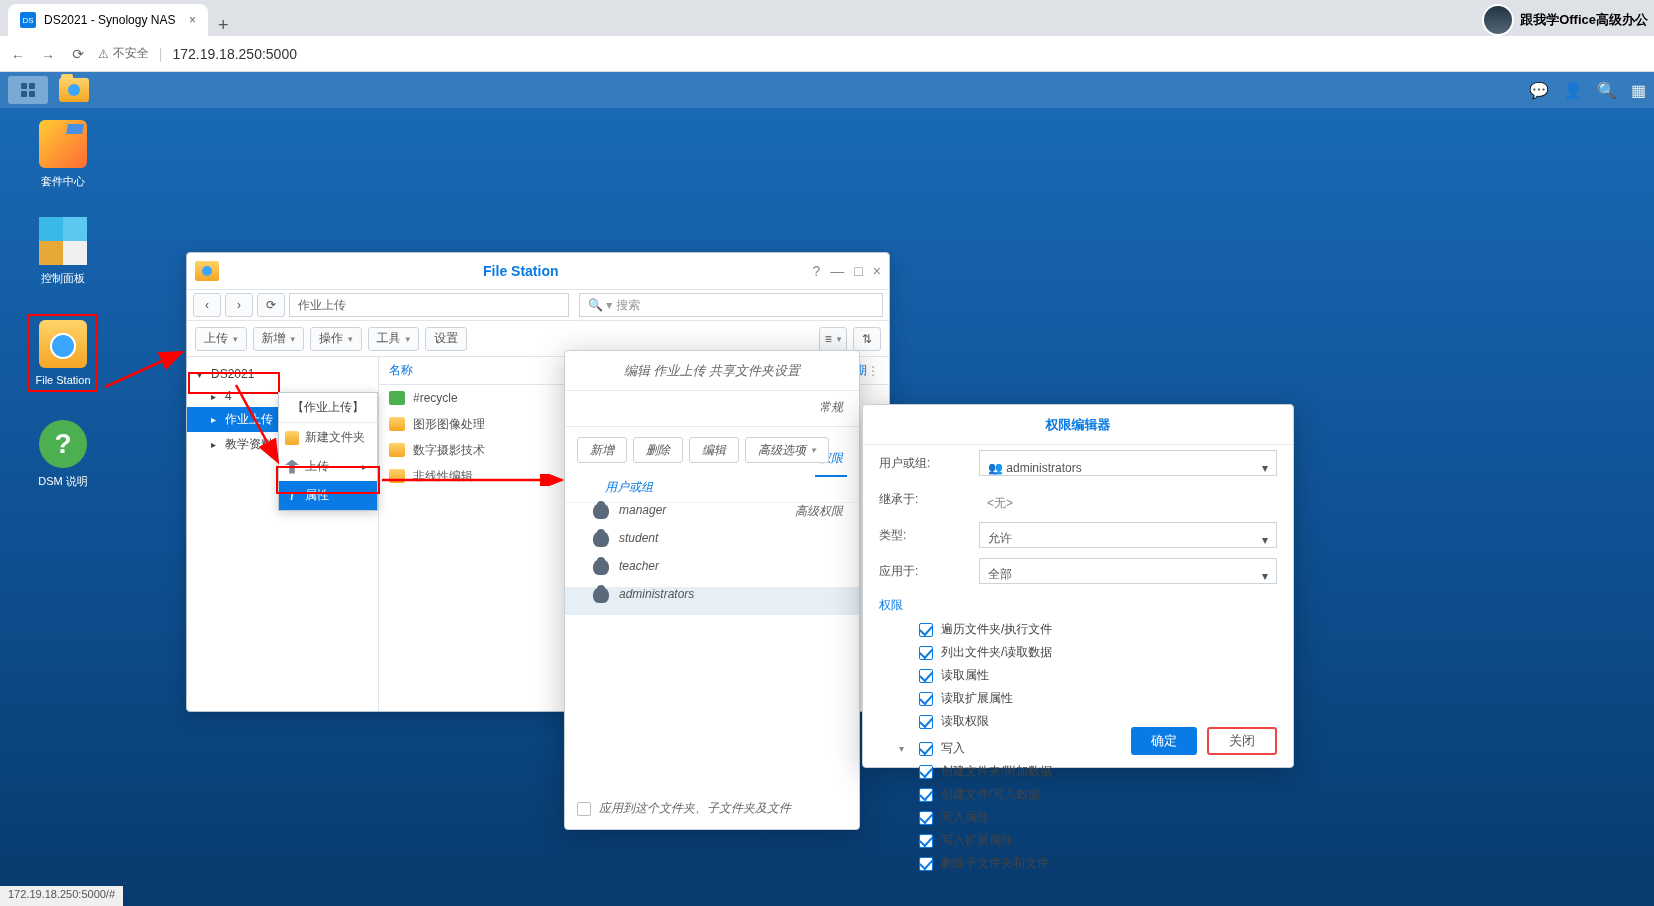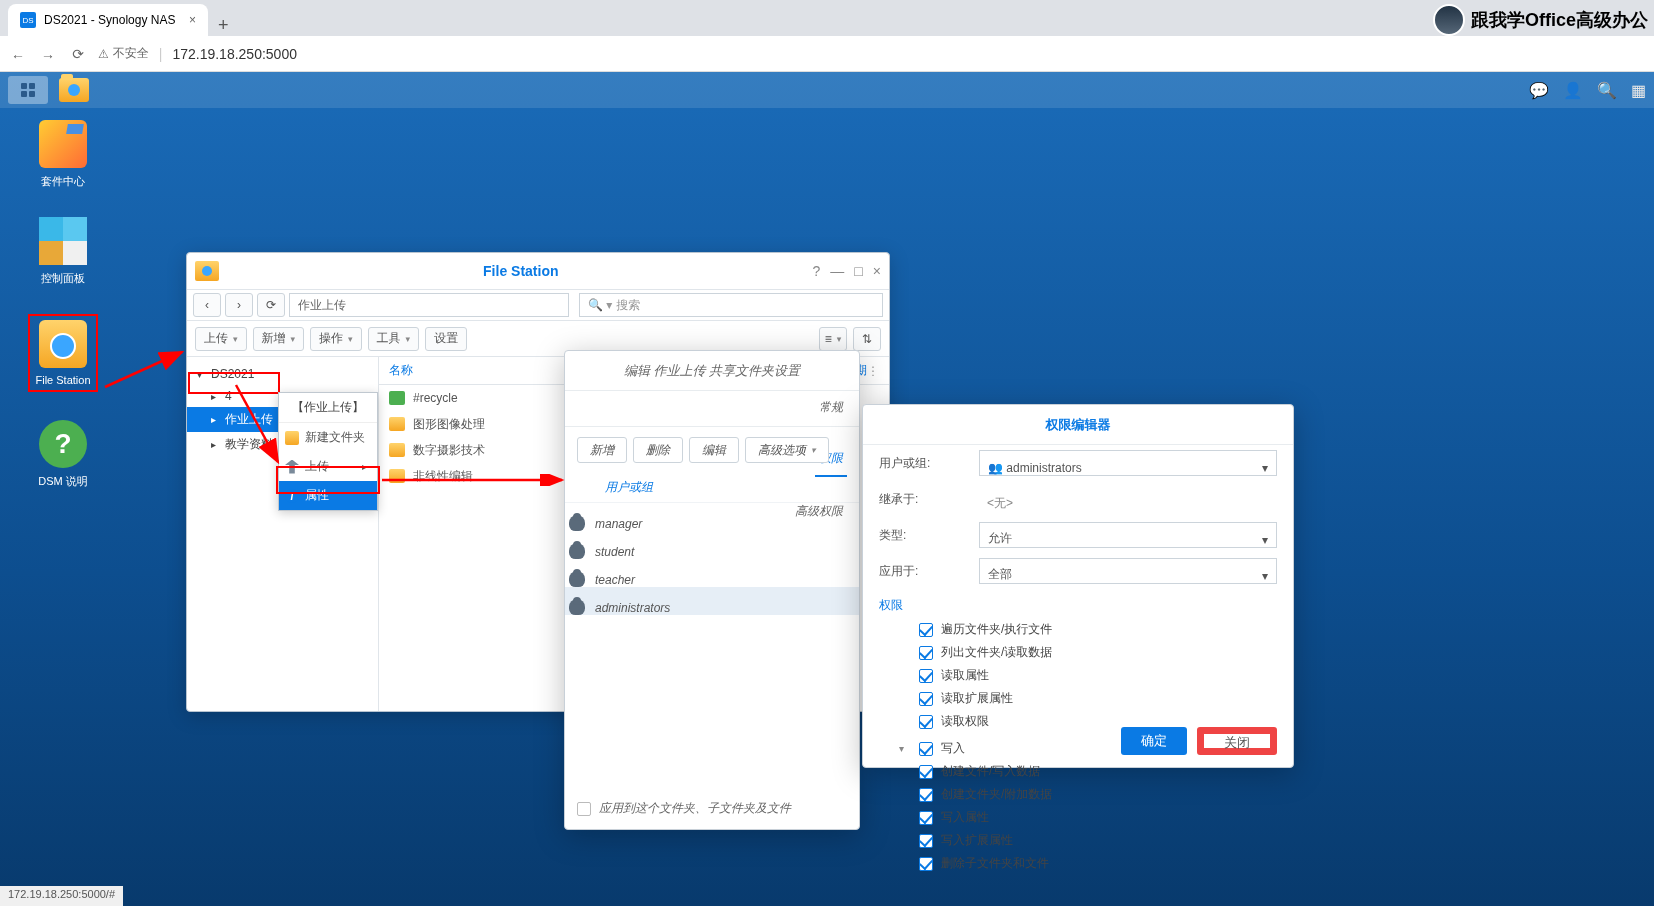--- a/index.html
+++ b/index.html
@@ -8,21 +8,21 @@
 
 .browser-tabs { height: 36px; background: #dee1e6; display: flex; align-items: flex-end; padding-left: 8px; }
 .tab { background: #fff; height: 32px; display: flex; align-items: center; padding: 0 12px; border-radius: 8px 8px 0 0; font-size: 12px; gap: 8px; min-width: 200px; }
 .tab-favicon { width: 16px; height: 16px; background: #0a7ae4; border-radius: 2px; display: flex; align-items: center; justify-content: center; color: #fff; font-size: 8px; }
 .tab-close { margin-left: auto; color: #666; cursor: pointer; }
 .new-tab { padding: 0 10px; color: #555; font-size: 18px; }
 .addr-bar { height: 36px; background: #fff; border-bottom: 1px solid #ddd; display: flex; align-items: center; padding: 0 8px; gap: 10px; font-size: 14px; color: #555; }
 .addr-icon { width: 20px; text-align: center; color: #666; }
 .security { display: flex; align-items: center; gap: 4px; color: #666; font-size: 12px; }
 .url { color: #333; font-size: 14px; }
-.profile-badge { position: absolute; right: 6px; top: 4px; display: flex; align-items: center; gap: 6px; font-size: 18px; font-weight: 600; }
+.profile-badge { position: absolute; right: 6px; top: 4px; display: flex; align-items: center; gap: 6px; font-size: 13px; font-weight: 600; }
 .profile-avatar { width: 32px; height: 32px; border-radius: 50%; background: linear-gradient(#234, #567); border: 2px solid #fff; }
 
 
 .dsm { position: relative; width: 100%; height: 834px; background: linear-gradient(to bottom, #1a6bb8 0%, #0d4e8f 60%, #083a6d 100%); }
 .dsm-taskbar { height: 36px; background: rgba(255,255,255,0.12); display: flex; align-items: center; padding: 0 8px; gap: 6px; }
 .tb-btn { width: 40px; height: 28px; display: flex; align-items: center; justify-content: center; border-radius: 3px; }
 .tb-apps { background: rgba(255,255,255,0.35); }
 .tb-apps-grid { display: grid; grid-template-columns: repeat(2,6px); grid-template-rows: repeat(2,6px); gap: 2px; }
 .tb-apps-grid span { background: #2b5a8a; border-radius: 1px; }
 .tb-folder { width: 30px; height: 24px; background: linear-gradient(#ffd36b, #f5a623); border-radius: 3px; position: relative; }
@@ -85,21 +85,21 @@
 
 .dlg { position: absolute; background: #fff; border: 1px solid #c8d0d8; border-radius: 4px; box-shadow: 0 6px 30px rgba(0,0,0,0.25); }
 .dlg-mid { left: 564px; top: 278px; width: 296px; height: 480px; font-style: italic; }
 .dlg-title { height: 40px; display: flex; align-items: center; justify-content: center; font-size: 13px; color: #666; border-bottom: 1px solid #e8ecef; }
 .dlg-tabs { height: 36px; display: flex; align-items: flex-end; padding: 0 12px; gap: 18px; font-size: 12px; border-bottom: 1px solid #e8ecef; flex-direction: column; }
 .dlg-tab { padding: 8px 4px; color: #666; }
 .dlg-tab.active { color: #0a7ae4; border-bottom: 2px solid #0a7ae4; }
 .dlg-tbar { padding: 10px 12px; display: flex; gap: 6px; }
 .dbtn { height: 26px; border: 1px solid #ccd4db; background: #fff; padding: 0 12px; font-size: 12px; color: #555; border-radius: 3px; display: flex; align-items: center; gap: 3px; }
 .user-head { padding: 6px 12px 6px 40px; font-size: 12px; color: #0a7ae4; border-bottom: 1px solid #f0f3f6; }
-.user-row { height: 28px; display: flex; align-items: flex-end; padding: 0 4px; gap: 10px; font-size: 12px; color: #555; }
+.user-row { height: 28px; display: flex; align-items: flex-start; padding: 0 28px; gap: 10px; font-size: 12px; color: #555; }
 .user-row.sel { background: #e6eef6; }
 .user-icon { width: 16px; height: 16px; background: #5a6a7a; border-radius: 50% 50% 40% 40%; position: relative; }
 .user-icon::before { content:""; position:absolute; left:50%; top:-2px; transform:translateX(-50%); width:8px; height:8px; background:#5a6a7a; border-radius:50%; }
 .dlg-footer { position: absolute; bottom: 12px; left: 12px; right: 12px; display: flex; align-items: center; gap: 8px; font-size: 12px; color: #666; }
 .chk { width: 14px; height: 14px; border: 1px solid #bbb; border-radius: 2px; }
 
 
 .dlg-right { left: 862px; top: 332px; width: 432px; height: 364px; }
 .dlg-right .dlg-title { color: #0a7ae4; font-weight: 600; }
 .form-row { display: flex; align-items: center; padding: 5px 16px; font-size: 12px; color: #555; }
@@ -107,21 +107,21 @@
 .form-control { flex: 1; height: 26px; border: 1px solid #ccd4db; display: flex; align-items: flex-end; padding: 0 8px; justify-content: space-between; color: #555; }
 .perm-head { padding: 8px 16px 4px; font-size: 12px; color: #0a7ae4; }
 .perm-tree { padding: 0 16px 0 36px; font-size: 12px; color: #444; }
 .perm-item { display: flex; align-items: center; gap: 8px; padding: 3px 0 3px 20px; }
 .perm-item.group { padding-left: 0; margin-top: 4px; }
 .perm-item .caret { width: 12px; color: #888; font-size: 10px; }
 .perm-check { width: 14px; height: 14px; border: 1.5px solid #0a7ae4; border-radius: 2px; position: relative; background: #fff; }
 .perm-check.on::after { content: ""; position: absolute; left: 2px; top: -1px; width: 6px; height: 10px; border: solid #0a7ae4; border-width: 0 2px 2px 0; transform: rotate(42deg); }
 .dlg-right-footer { position: absolute; bottom: 12px; right: 16px; display: flex; gap: 10px; padding-left: 40px; }
 .btn-primary { background: #0a7ae4; color: #fff; border: none; height: 28px; padding: 0 20px; border-radius: 3px; font-size: 13px; }
-.btn-default { background: #fff; color: #555; border: 7px solid #ef4444; height: 28px; padding: 0 20px; border-radius: 3px; font-size: 13px; }
+.btn-default { background: #fff; color: #555; border: 2px solid #ef4444; height: 28px; padding: 0 20px; border-radius: 3px; font-size: 13px; }
 
 
 .arrow { position: absolute; pointer-events: none; }
 
 
 .status { position: absolute; left: 0; bottom: 0; height: 20px; background: #f0f0f0; padding: 2px 8px; font-size: 11px; color: #555; }
 
 .caret-down::after { content: "▾"; font-size: 9px; margin-left: 2px; color: #888; }
 </style>
 </head>
@@ -396,25 +396,25 @@
           <span class="perm-check on"></span>
           <span>读取权限</span>
         </div>
       <div class="perm-item group">
           <span class="caret">▾</span>
           <span class="perm-check on"></span>
           <span>写入</span>
         </div>
       <div class="perm-item">
           <span class="perm-check on"></span>
+          <span>创建文件夹/附加数据</span>
+        </div>
+      <div class="perm-item">
+          <span class="perm-check on"></span>
           <span>创建文件/写入数据</span>
-        </div>
-      <div class="perm-item">
-          <span class="perm-check on"></span>
-          <span>创建文件夹/附加数据</span>
         </div>
       <div class="perm-item">
           <span class="perm-check on"></span>
           <span>写入属性</span>
         </div>
       <div class="perm-item">
           <span class="perm-check on"></span>
           <span>写入扩展属性</span>
         </div>
       <div class="perm-item">

